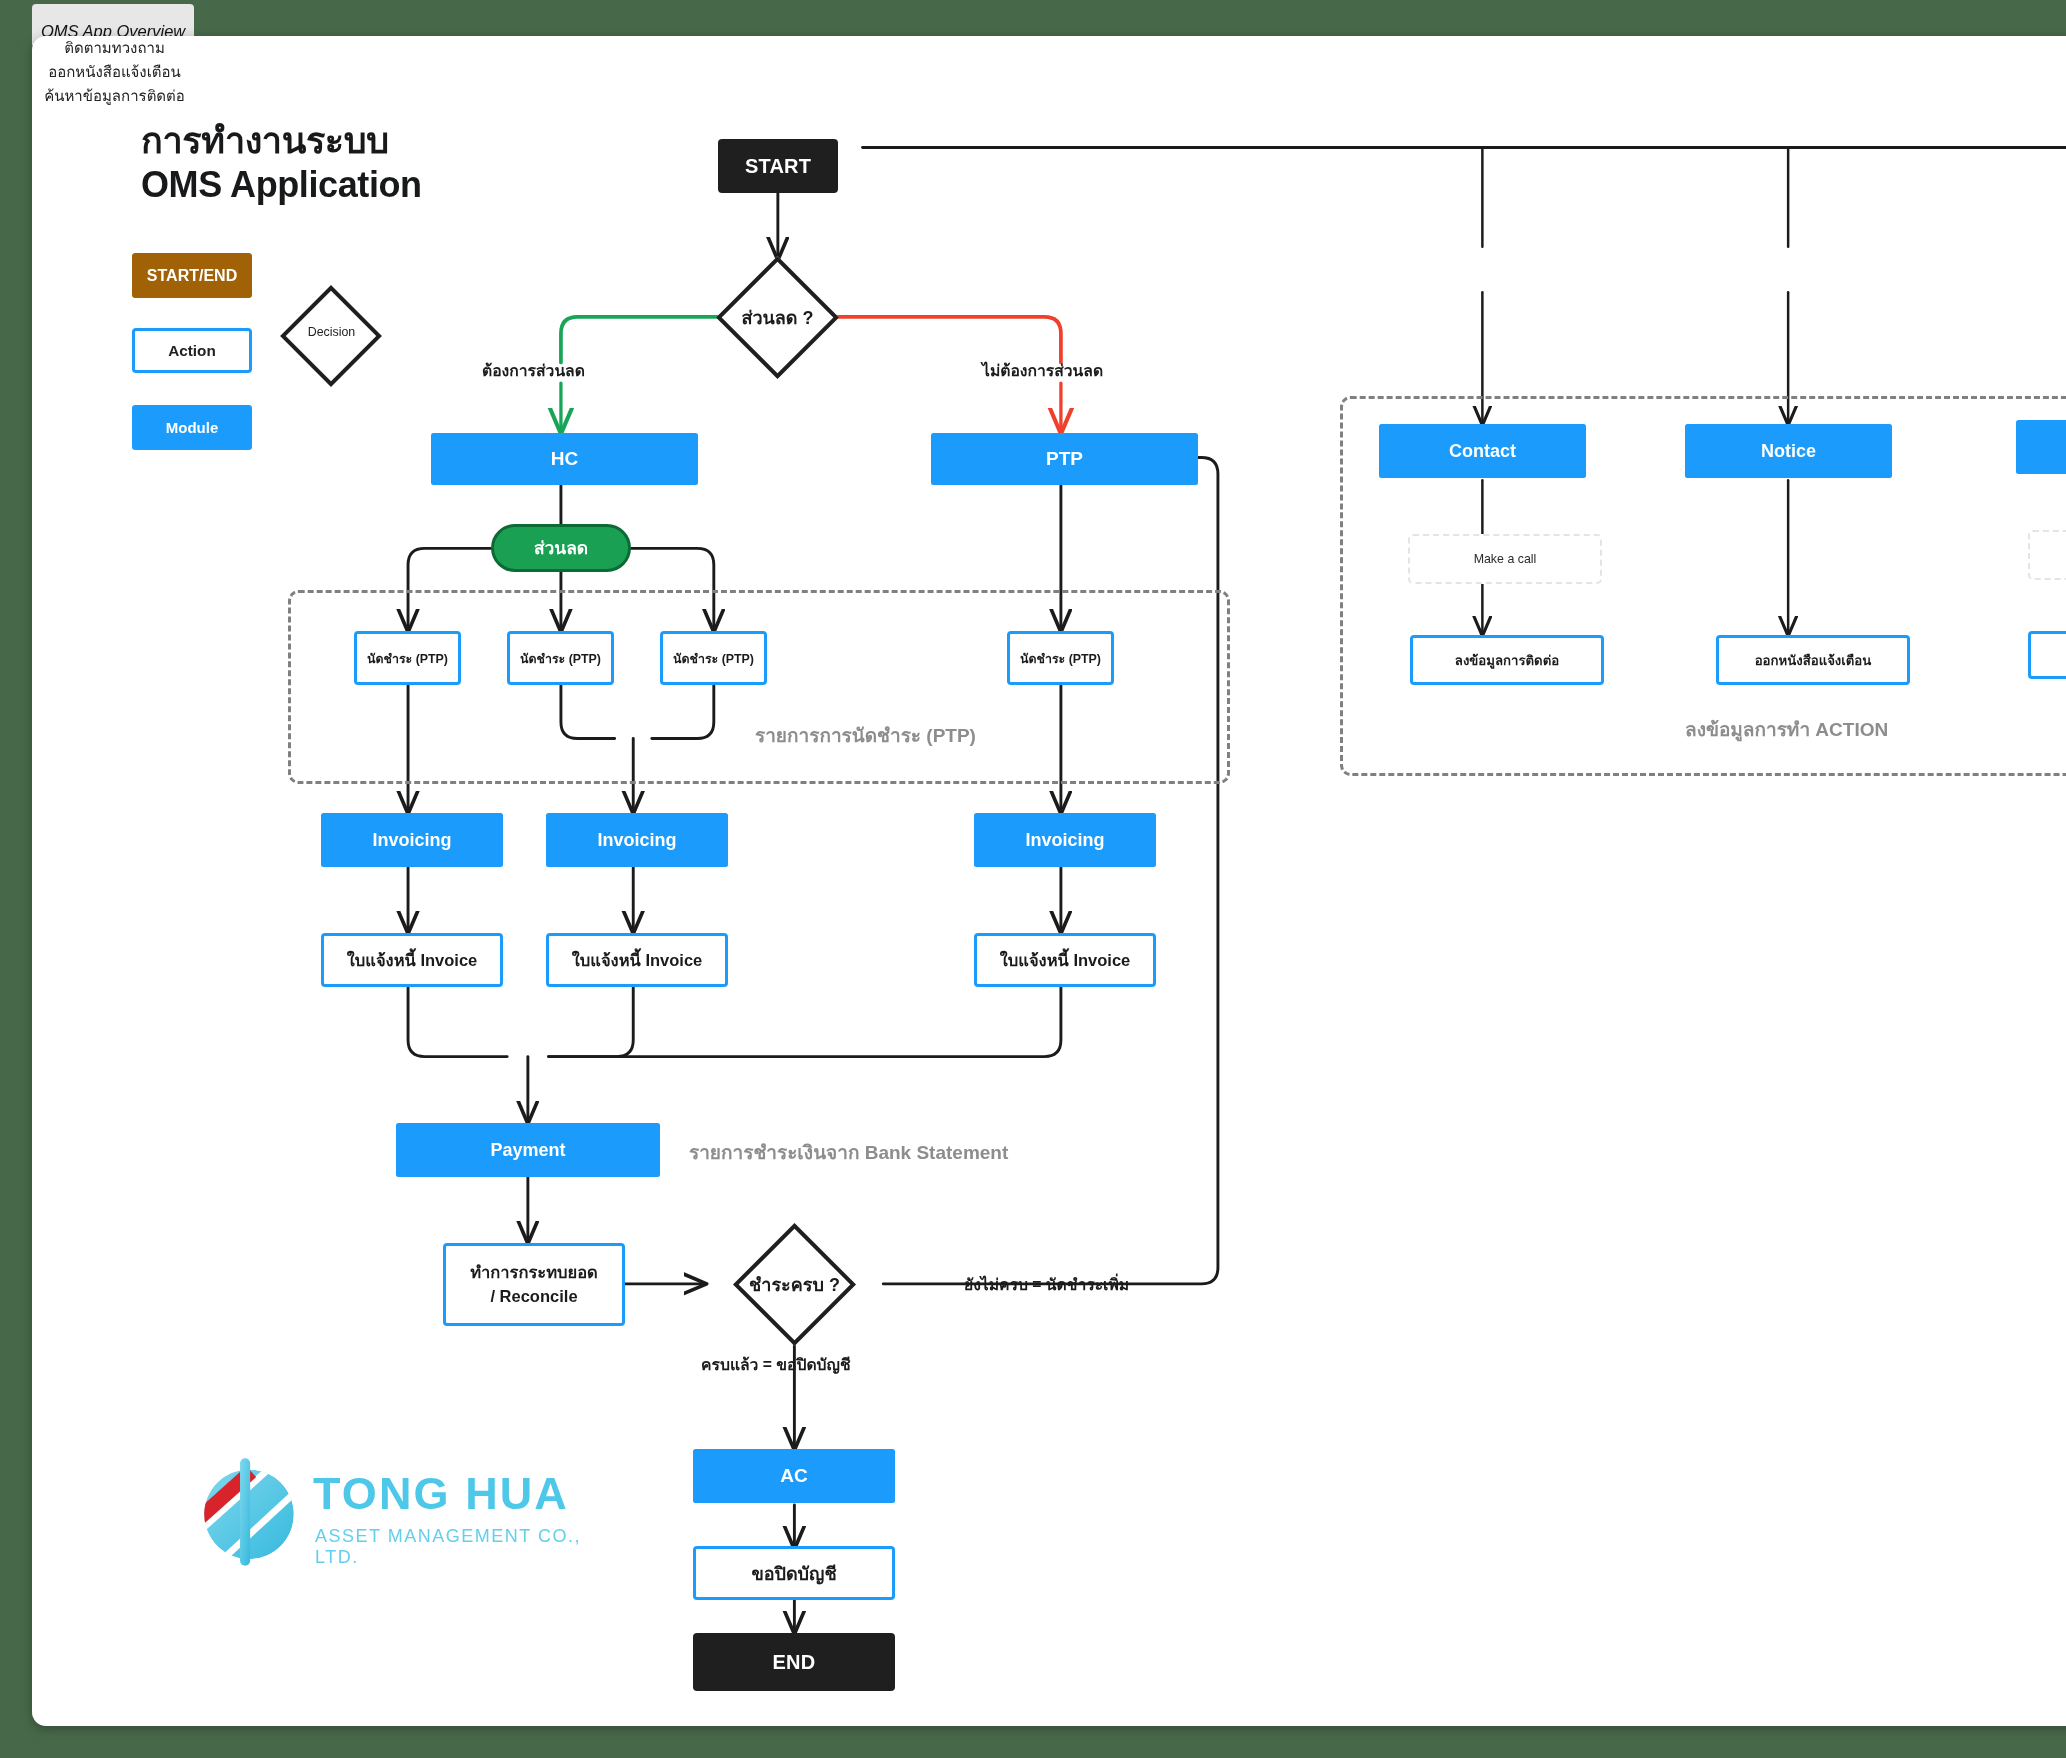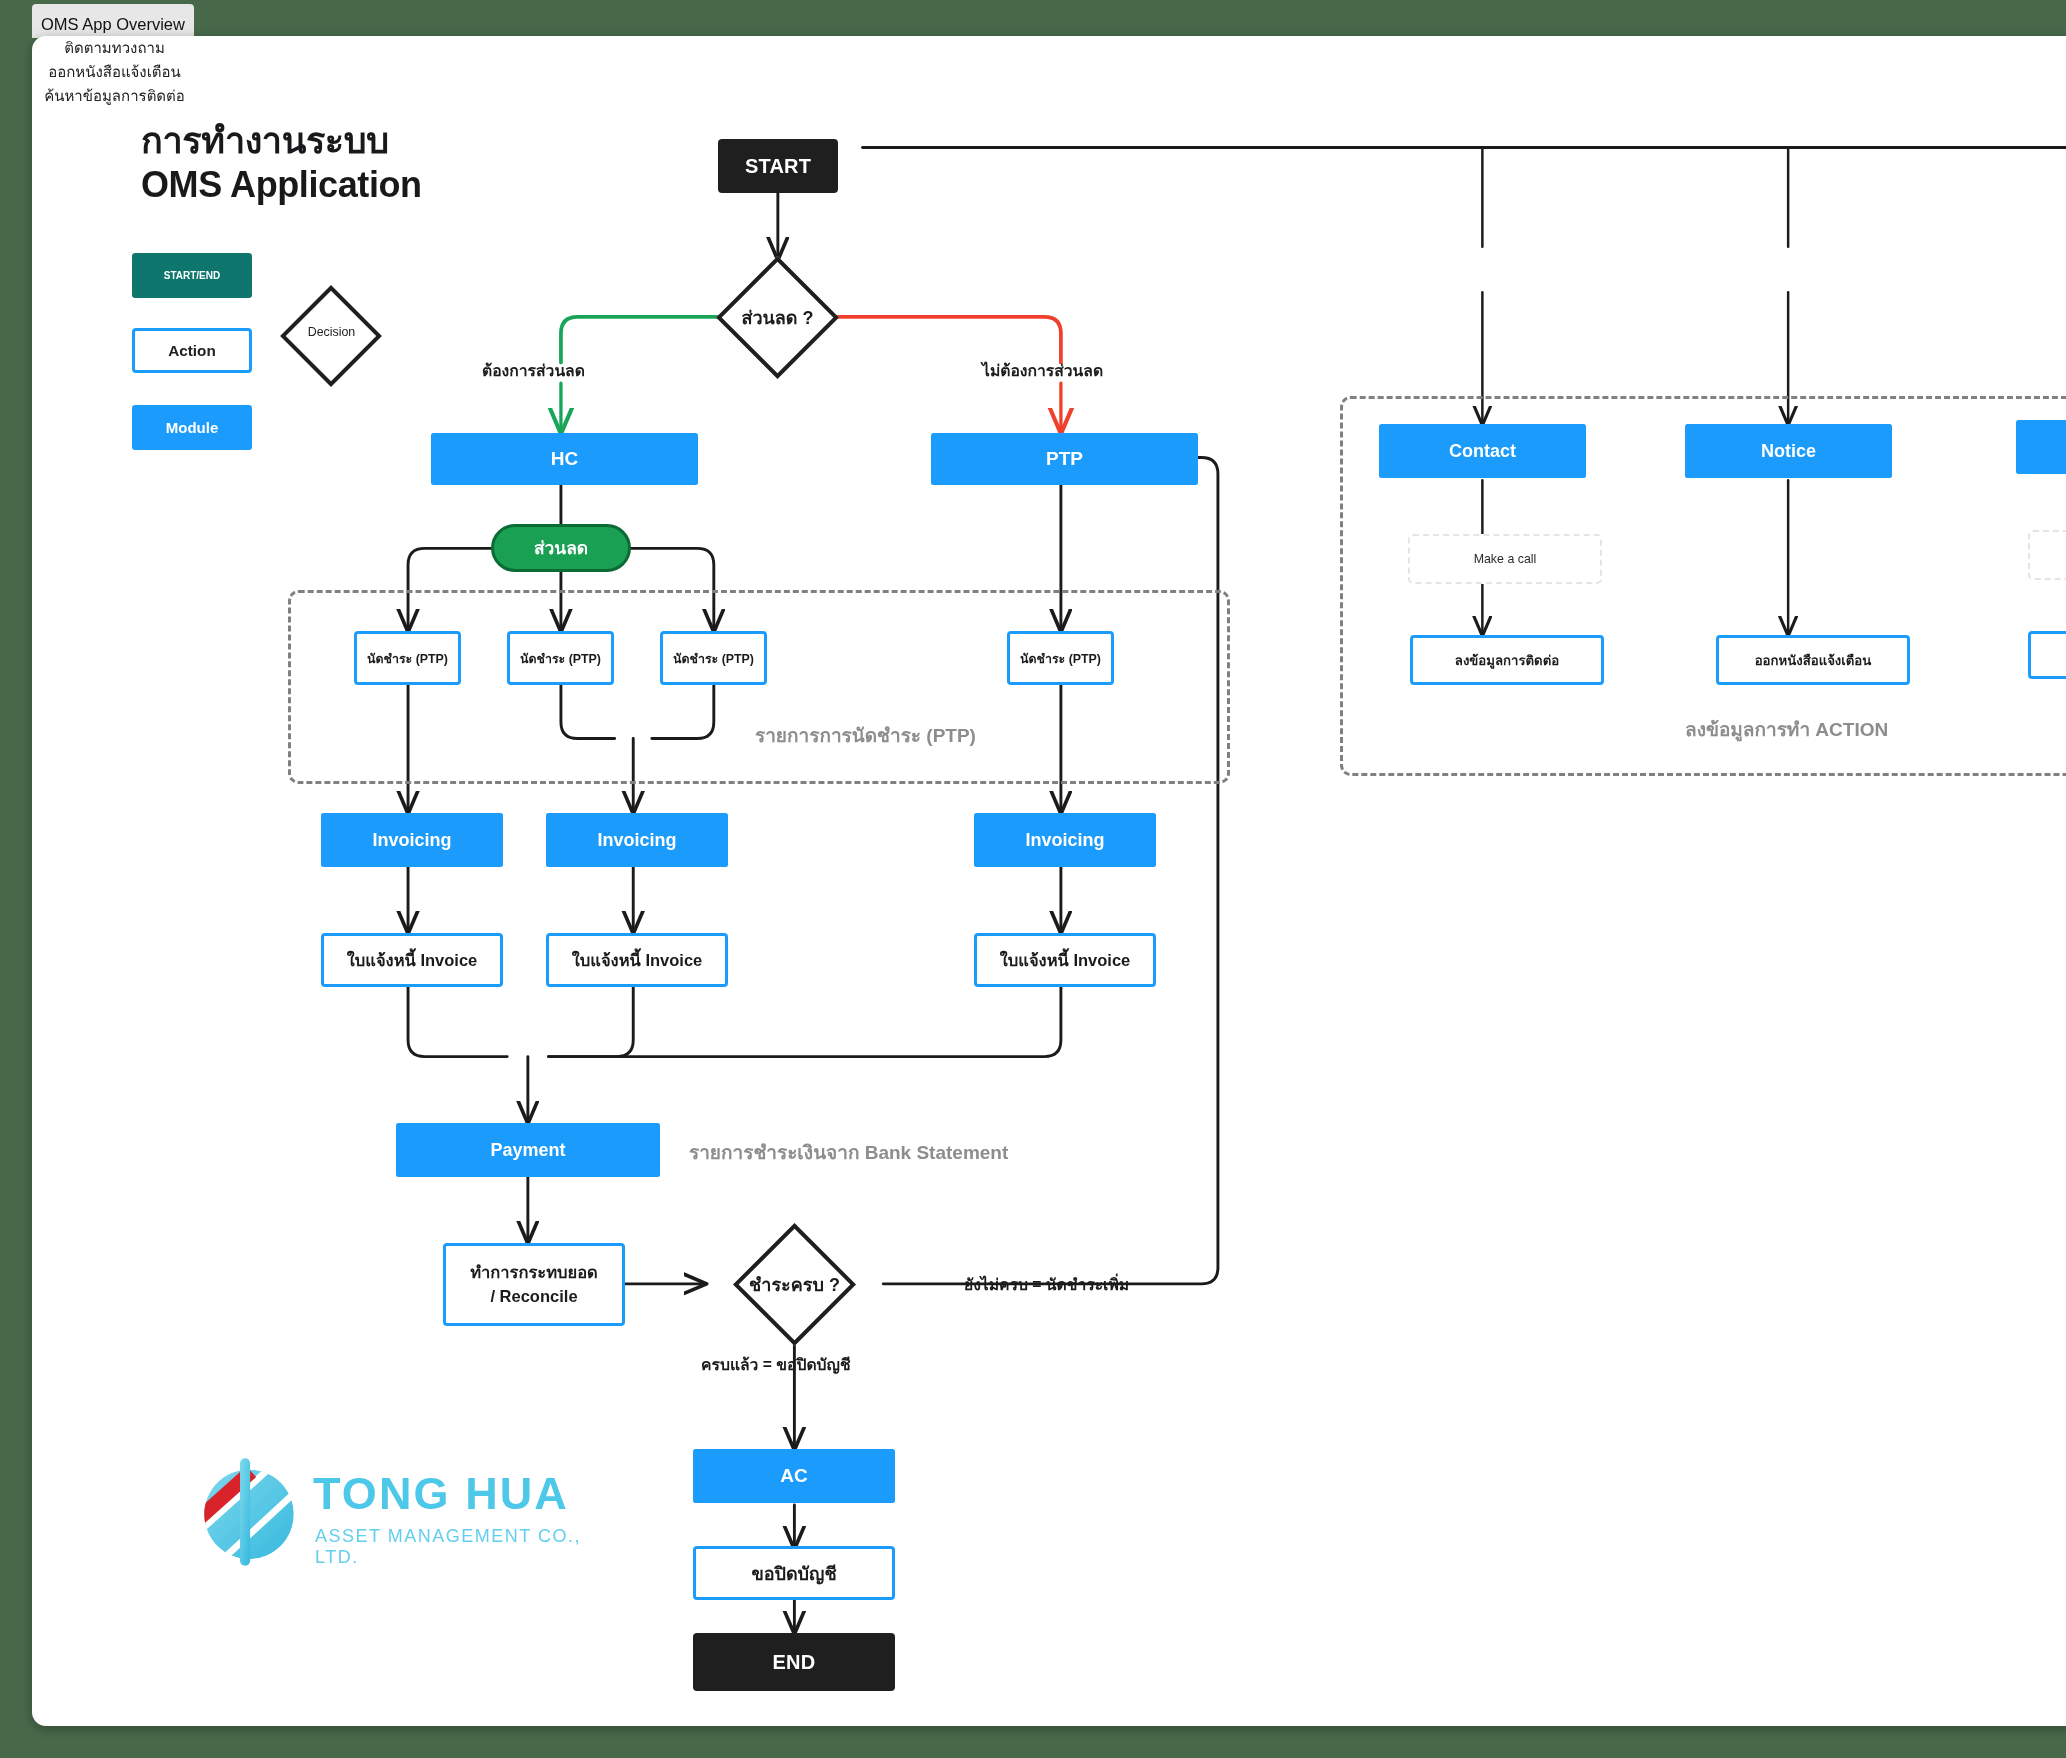--- a/index.html
+++ b/index.html
@@ -9,23 +9,24 @@
     font-family: "Liberation Sans", sans-serif;
     overflow: hidden;
   }
   #root { position: relative; width: 2380px; height: 1759px; }
 
   
   .tab {
     position: absolute; left: 32px; top: 4.1px;
     background: #e7e7e7; color: #111;
     border-radius: 4.1px 4.1px 0 0;
-    padding: 12px 9px 5px 9px;
+    padding: 19px 9px 5px 9px;
     font-size: 16.5px; line-height: 1;
     white-space: nowrap;
+    font-style: italic;
   }
   .canvas {
     position: absolute; left: 32px; top: 36px;
     width: 2314px; height: 1690px;
     background: #ffffff;
     border-radius: 14px;
     box-shadow: 0 2.5px 10.7px rgba(0,0,0,.28);
     overflow: hidden;
   }
 
@@ -33,21 +34,21 @@
   .title {
     position: absolute; left: 109px; top: 83px;
     font-size: 36px; font-weight: bold; color: #18191a;
     line-height: 1.22; letter-spacing: -0.4px;
   }
 
   
   .lg { position: absolute; display: flex; align-items: center; justify-content: center;
         font-weight: bold; }
   .lg-se { left: 100px; top: 217px; width: 120px; height: 45px;
-           background: #0f766e; color: #fff; border-radius: 3.3px; font-size: 10px; }
+           background: #a16207; color: #fff; border-radius: 3.3px; font-size: 16px; }
   .lg-ac { left: 100px; top: 292px; width: 120px; height: 45px;
            background: #fff; color: #222; border: 3.7px solid #1b9bfb; border-radius: 4.1px; font-size: 15.3px; }
   .lg-mo { left: 100px; top: 369px; width: 120px; height: 45px;
            background: #1b9bfb; color: #fff; border-radius: 3.3px; font-size: 15px; }
   .lg-dc { position: absolute; left: 263px; top: 264px; width: 72px; height: 72px;
            border: 4.5px solid #1f1f1f; transform: rotate(45deg); background:#fff; }
   .lg-dc-lbl { position: absolute; left: 256px; top: 289px; width: 87px;
                text-align: center; font-size: 12.4px; color: #222; }
 
   

